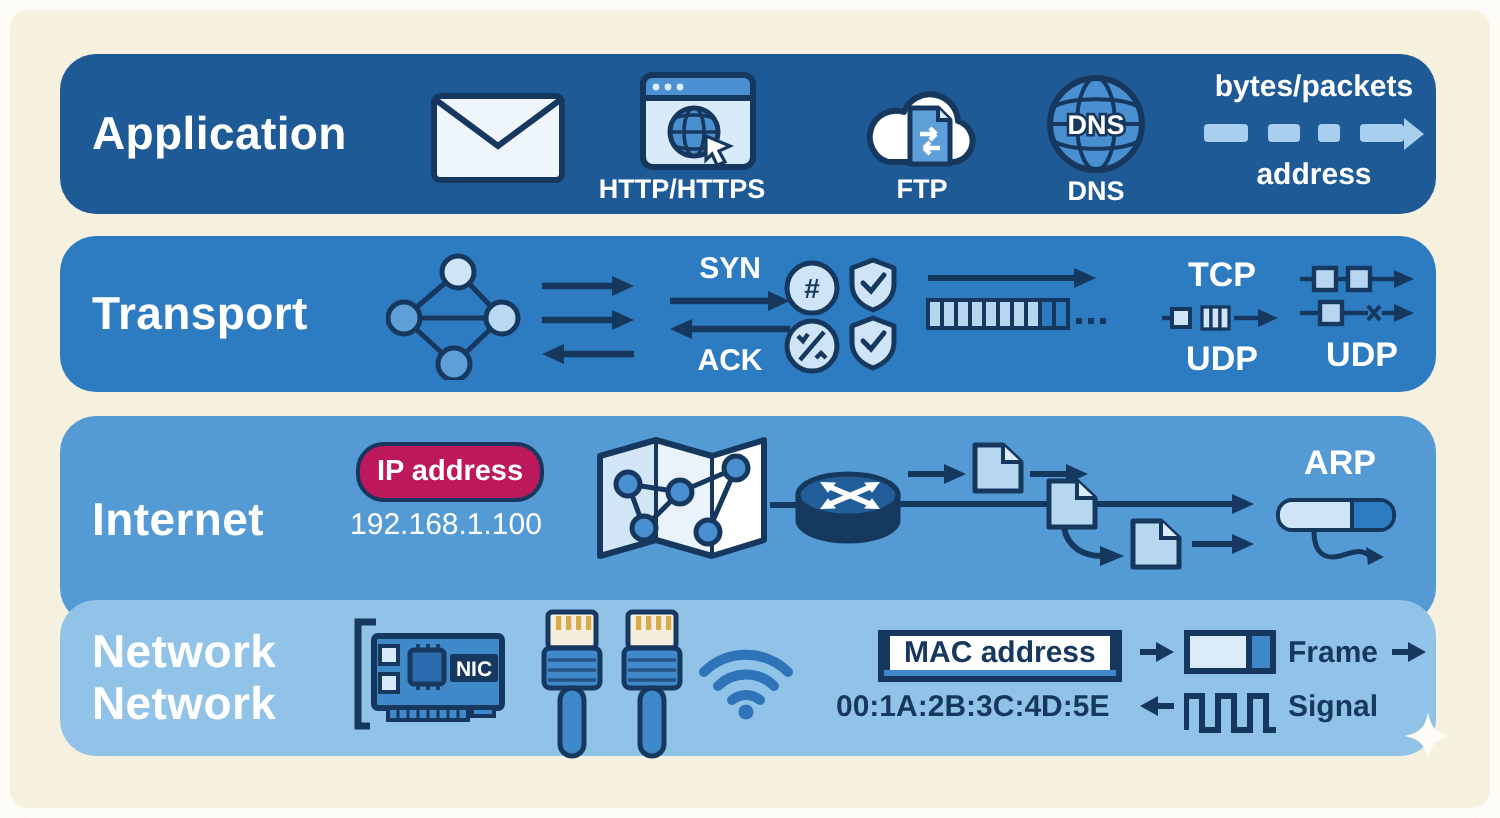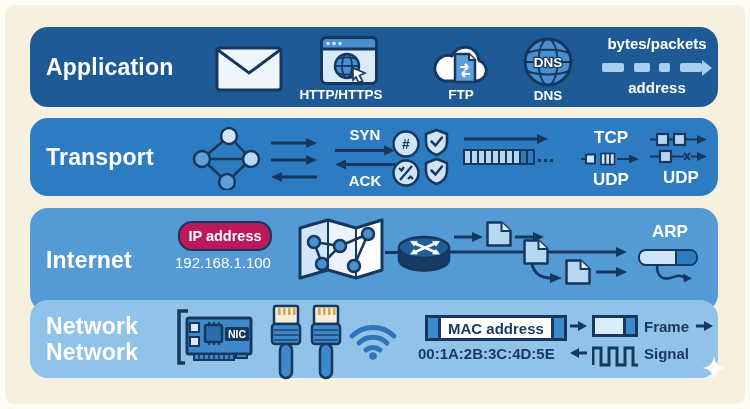--- a/index.html
+++ b/index.html
@@ -368,21 +368,21 @@
 
     <div class="abs" style="left:316px;top:14px;">
       <svg width="54" height="46" viewBox="0 0 54 46">
         <path d="M6,22 A30,30 0 0 1 48,22" fill="none" stroke="#2f74b8" stroke-width="5" stroke-linecap="round"></path>
         <path d="M13,29 A20,20 0 0 1 41,29" fill="none" stroke="#2f74b8" stroke-width="5" stroke-linecap="round"></path>
         <path d="M20,36 A11,11 0 0 1 34,36" fill="none" stroke="#2f74b8" stroke-width="5" stroke-linecap="round"></path>
         <circle cx="27" cy="42" r="3.8" fill="#2f74b8"></circle>
       </svg>
     </div>
 
-    <div class="macbox abs" style="left:395px;top:15px;">
+    <div class="macbox abs" style="left:409px;top:15px;flex-direction:column;">
       <div class="side"></div>
       <div class="mid">MAC address</div>
       <div class="side"></div>
     </div>
     <div class="abs nlbl s15" style="left:388px;top:45px;width:142px;text-align:left;">00:1A:2B:3C:4D:5E</div>
 
     <svg class="abs" style="left:540px;top:20px;" width="18" height="12" viewBox="0 0 18 12">
       <line x1="0" y1="6" x2="9" y2="6" stroke="#17385e" stroke-width="3"></line>
         <polygon points="8,1 17,6 8,11" fill="#17385e"></polygon>
     </svg>

